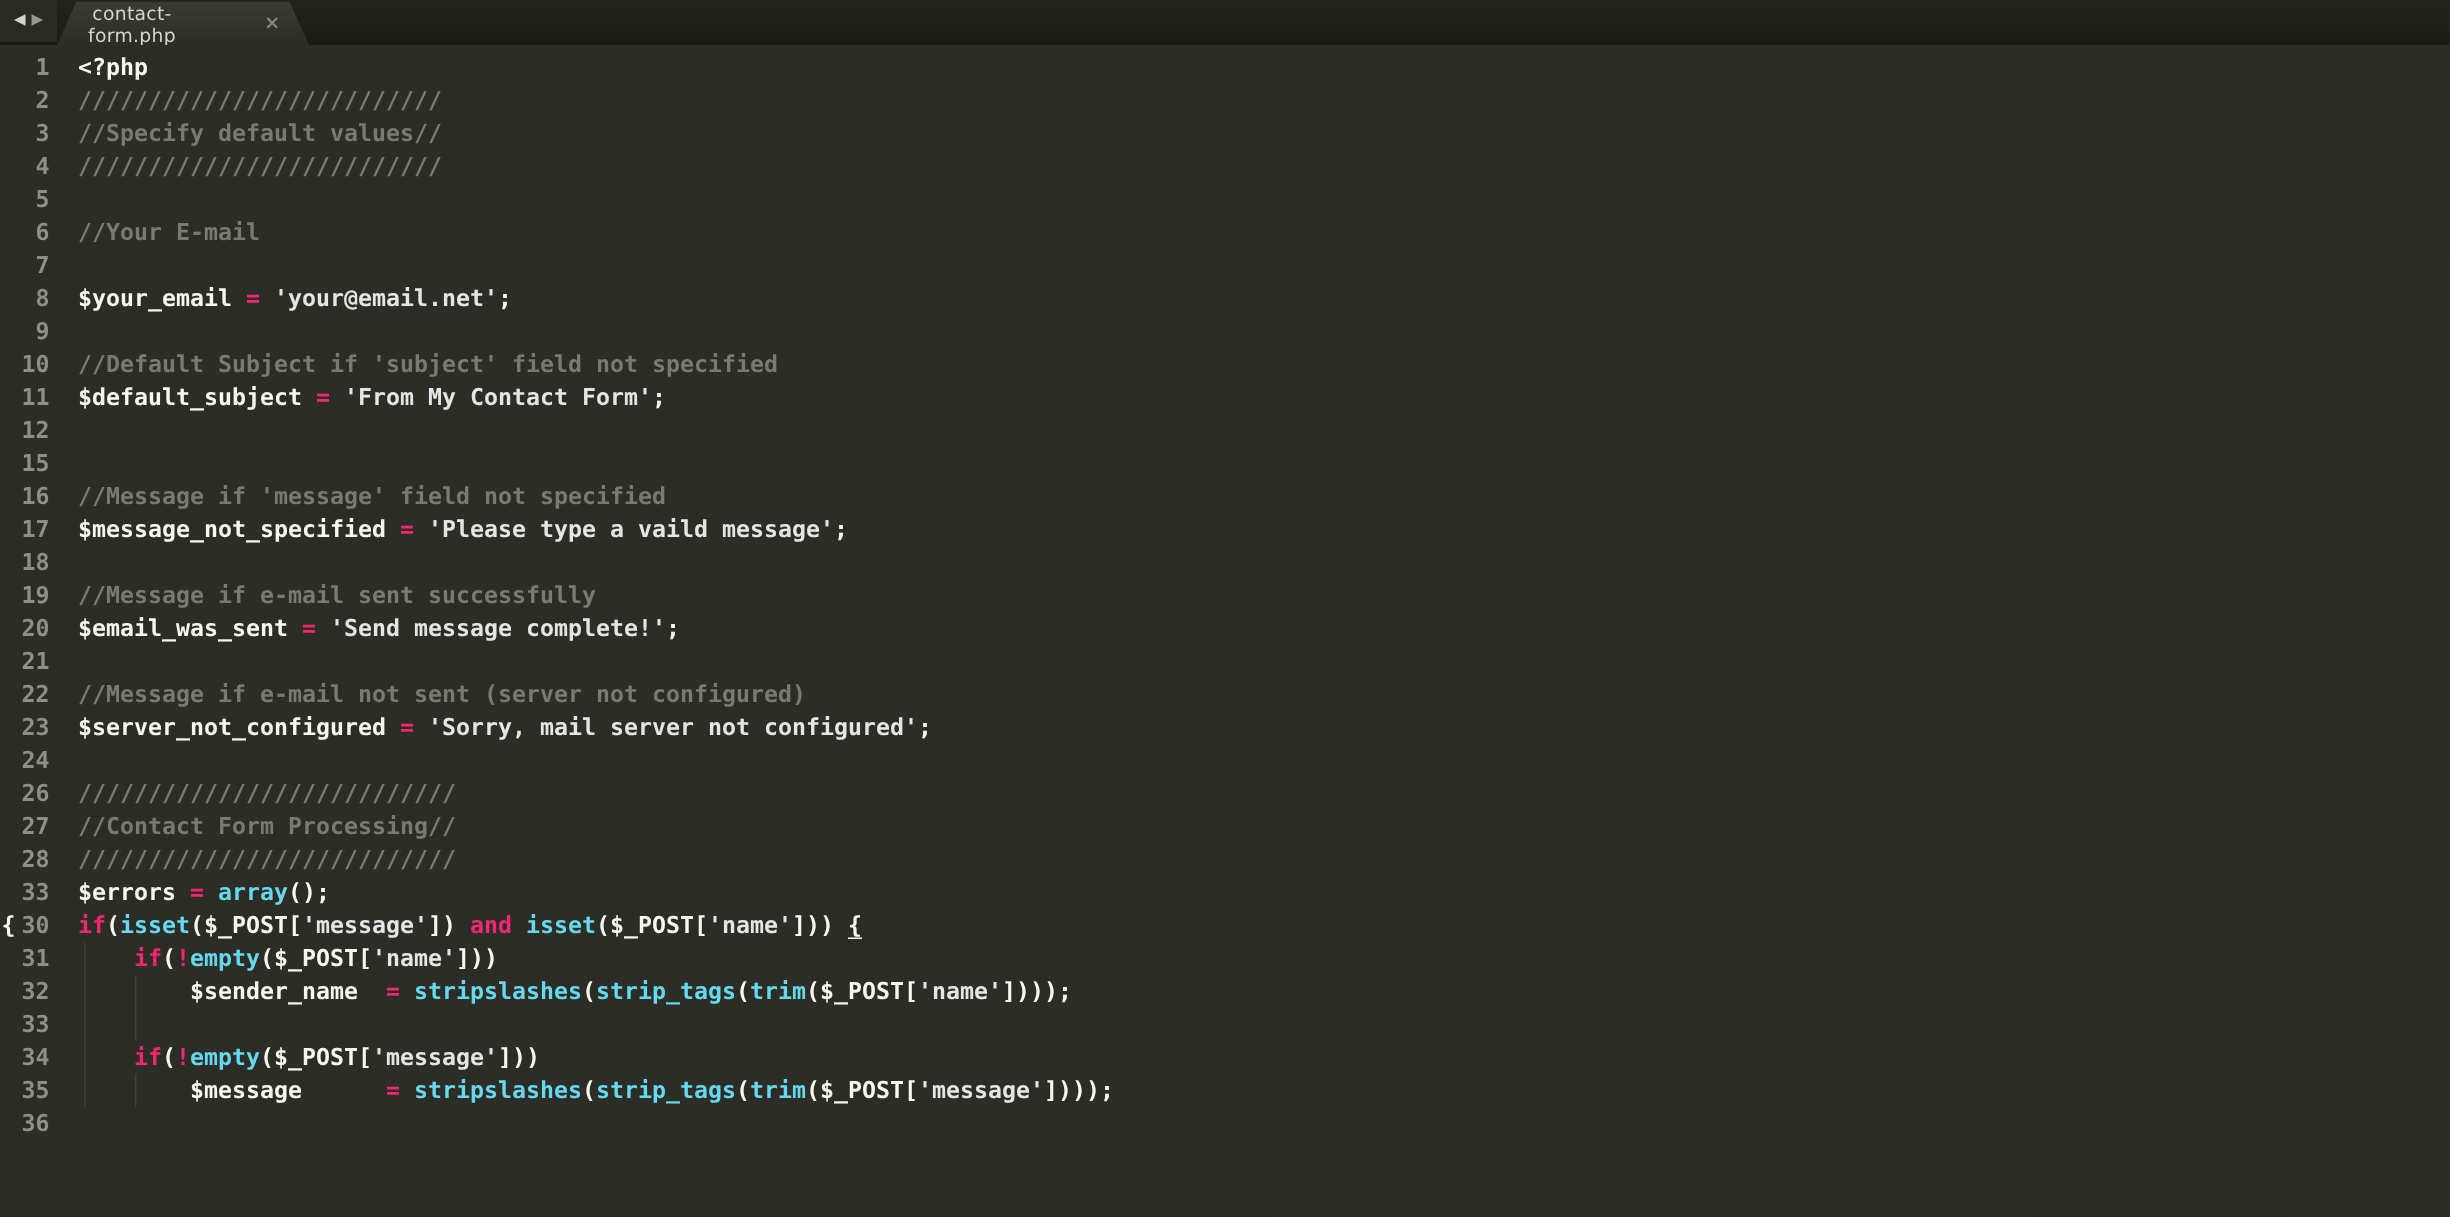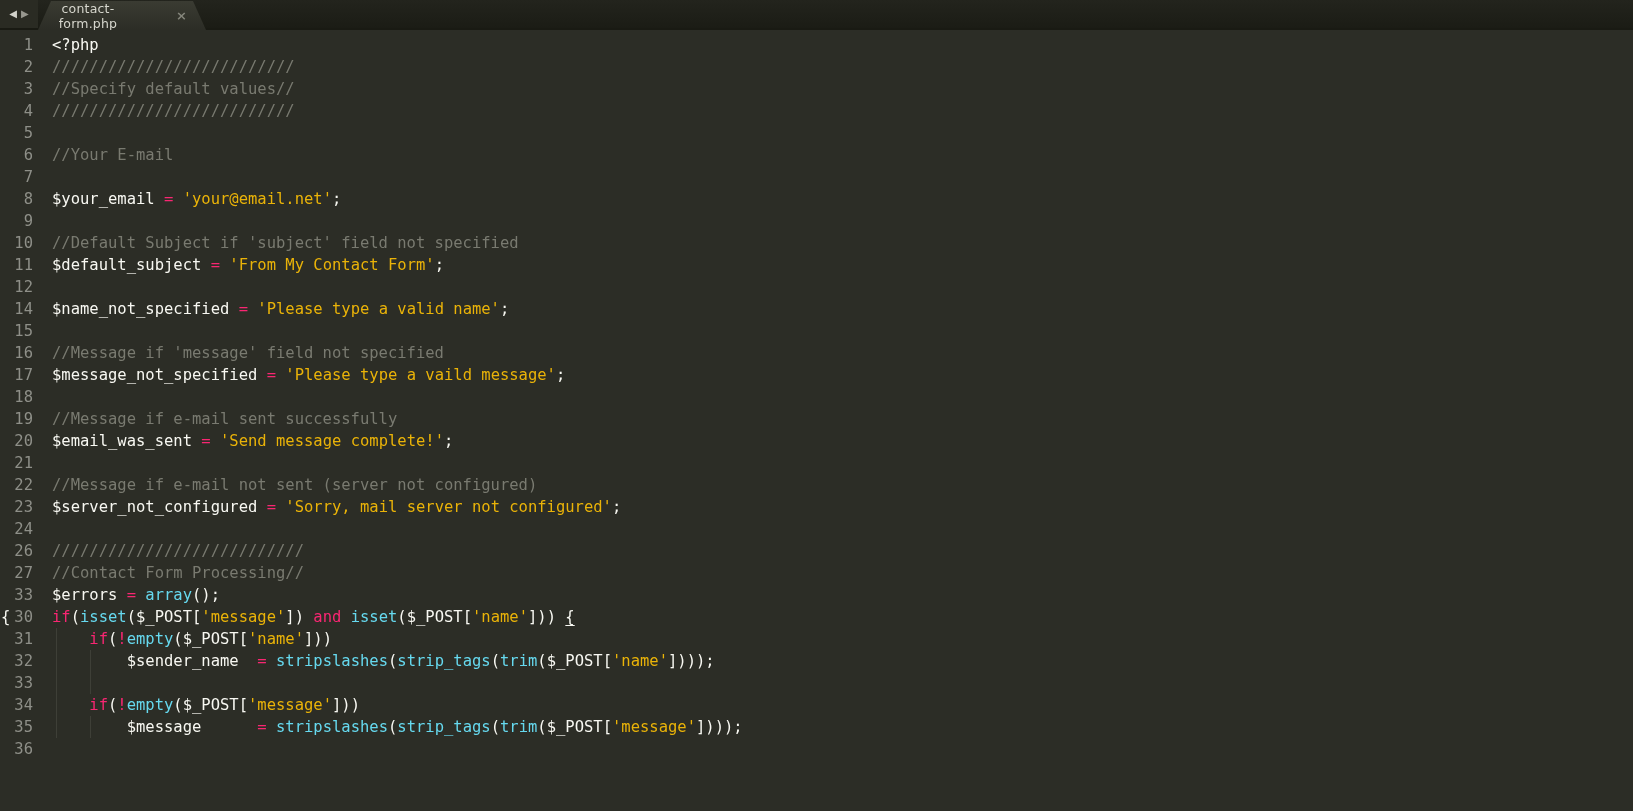--- a/index.html
+++ b/index.html
@@ -24,38 +24,38 @@
     position:absolute; left:38px; top:1px; width:168px; height:29px;
     background:linear-gradient(#3a3b32,#2c2d26);
     clip-path:polygon(0 100%, 13px 0, calc(100% - 13px) 0, 100% 100%);
     display:flex; align-items:center;
     font-size:12.5px; color:#d6d6cd;gap:48px;
   }
   .tab-title { flex:1; text-align:center; padding-left:10px; letter-spacing:0.2px; }
   .tab-close { width:30px; text-align:left; color:#84857b; font-size:13px; font-weight:bold; cursor:pointer; }
 
   
-  .editor { position:absolute; left:0; top:30px; width:1518px; height:781px; background:#2c2d26; }
+  .editor { position:absolute; left:0; top:30px; width:1518px; height:781px; background:#2c2d26;font-weight:bold; }
   #lines { position:absolute; left:0; top:4px; width:1490px; }
   .row {
     position:relative; height:22px; line-height:22px; white-space:pre;
     font-family:"DejaVu Sans Mono", monospace; font-size:15.5px;
   }
   .lnum {
     display:inline-block; width:33px; text-align:right; color:#8e8f88;
     margin-right:19px; user-select:none;
   }
   .gbrace { position:absolute; left:1px; top:0; color:#f8f8f2; }
   .guide { position:absolute; top:0; bottom:0; width:1px; background:#3e3f37; }
   .guide.g0 { left:56px; }
   .guide.g1 { left:90px; }
 
   .tk-fg  { color:#f8f8f2; }
   .tk-com { color:#797a70; }
-  .tk-str { color:#eab308; }
+  .tk-str { color:#e5e5e5; }
   .tk-op  { color:#f92672; }
   .tk-fn  { color:#66d9ef; }
   .tk-ful { color:#f8f8f2; text-decoration:underline; text-underline-offset:3px; }
 
   
   #minimap { position:absolute; left:1505px; top:6px; width:122px; }
   .mrow { height:2.8px; line-height:0; white-space:nowrap; overflow:hidden; }
 </style>
 </head>
 <body>
@@ -78,33 +78,33 @@
       <div class="row"><span class="lnum">3</span><span class="tk-com">//Specify default values//</span></div>
       <div class="row"><span class="lnum">4</span><span class="tk-com">//////////////////////////</span></div>
       <div class="row"><span class="lnum">5</span></div>
       <div class="row"><span class="lnum">6</span><span class="tk-com">//Your E-mail</span></div>
       <div class="row"><span class="lnum">7</span></div>
       <div class="row"><span class="lnum">8</span><span class="tk-fg">$your_email </span><span class="tk-op">=</span><span class="tk-fg"> </span><span class="tk-str">'your@email.net'</span><span class="tk-fg">;</span></div>
       <div class="row"><span class="lnum">9</span></div>
       <div class="row"><span class="lnum">10</span><span class="tk-com">//Default Subject if 'subject' field not specified</span></div>
       <div class="row"><span class="lnum">11</span><span class="tk-fg">$default_subject </span><span class="tk-op">=</span><span class="tk-fg"> </span><span class="tk-str">'From My Contact Form'</span><span class="tk-fg">;</span></div>
       <div class="row"><span class="lnum">12</span></div>
-      <div class="row"><span class="lnum">14</span><span class="tk-fg">$name_not_specified </span><span class="tk-op">=</span><span class="tk-fg"> </span><span class="tk-str">'Please type a valid name'</span><span class="tk-fg">;</span></div>
       <div class="row"><span class="lnum">15</span></div>
       <div class="row"><span class="lnum">16</span><span class="tk-com">//Message if 'message' field not specified</span></div>
       <div class="row"><span class="lnum">17</span><span class="tk-fg">$message_not_specified </span><span class="tk-op">=</span><span class="tk-fg"> </span><span class="tk-str">'Please type a vaild message'</span><span class="tk-fg">;</span></div>
       <div class="row"><span class="lnum">18</span></div>
       <div class="row"><span class="lnum">19</span><span class="tk-com">//Message if e-mail sent successfully</span></div>
       <div class="row"><span class="lnum">20</span><span class="tk-fg">$email_was_sent </span><span class="tk-op">=</span><span class="tk-fg"> </span><span class="tk-str">'Send message complete!'</span><span class="tk-fg">;</span></div>
       <div class="row"><span class="lnum">21</span></div>
       <div class="row"><span class="lnum">22</span><span class="tk-com">//Message if e-mail not sent (server not configured)</span></div>
       <div class="row"><span class="lnum">23</span><span class="tk-fg">$server_not_configured </span><span class="tk-op">=</span><span class="tk-fg"> </span><span class="tk-str">'Sorry, mail server not configured'</span><span class="tk-fg">;</span></div>
       <div class="row"><span class="lnum">24</span></div>
       <div class="row"><span class="lnum">26</span><span class="tk-com">///////////////////////////</span></div>
       <div class="row"><span class="lnum">27</span><span class="tk-com">//Contact Form Processing//</span></div>
+      <div class="row"><span class="lnum">28</span><span class="tk-com">///////////////////////////</span></div>
       <div class="row"><span class="lnum">33</span><span class="tk-fg">$errors </span><span class="tk-op">=</span><span class="tk-fg"> </span><span class="tk-fn">array</span><span class="tk-fg">();</span></div>
       <div class="row"><span class="gbrace">{</span><span class="lnum">30</span><span class="tk-op">if</span><span class="tk-fg">(</span><span class="tk-fn">isset</span><span class="tk-fg">($_POST[</span><span class="tk-str">'message'</span><span class="tk-fg">]) </span><span class="tk-op">and</span><span class="tk-fg"> </span><span class="tk-fn">isset</span><span class="tk-fg">($_POST[</span><span class="tk-str">'name'</span><span class="tk-fg">])) </span><span class="tk-ful">{</span></div>
       <div class="row"><i class="guide g0"></i><span class="lnum">31</span><span class="tk-fg">    </span><span class="tk-op">if</span><span class="tk-fg">(</span><span class="tk-op">!</span><span class="tk-fn">empty</span><span class="tk-fg">($_POST[</span><span class="tk-str">'name'</span><span class="tk-fg">]))</span></div>
       <div class="row"><i class="guide g0"></i><i class="guide g1"></i><span class="lnum">32</span><span class="tk-fg">        $sender_name  </span><span class="tk-op">=</span><span class="tk-fg"> </span><span class="tk-fn">stripslashes</span><span class="tk-fg">(</span><span class="tk-fn">strip_tags</span><span class="tk-fg">(</span><span class="tk-fn">trim</span><span class="tk-fg">($_POST[</span><span class="tk-str">'name'</span><span class="tk-fg">])));</span></div>
       <div class="row"><i class="guide g0"></i><i class="guide g1"></i><span class="lnum">33</span></div>
       <div class="row"><i class="guide g0"></i><span class="lnum">34</span><span class="tk-fg">    </span><span class="tk-op">if</span><span class="tk-fg">(</span><span class="tk-op">!</span><span class="tk-fn">empty</span><span class="tk-fg">($_POST[</span><span class="tk-str">'message'</span><span class="tk-fg">]))</span></div>
       <div class="row"><i class="guide g0"></i><i class="guide g1"></i><span class="lnum">35</span><span class="tk-fg">        $message      </span><span class="tk-op">=</span><span class="tk-fg"> </span><span class="tk-fn">stripslashes</span><span class="tk-fg">(</span><span class="tk-fn">strip_tags</span><span class="tk-fg">(</span><span class="tk-fn">trim</span><span class="tk-fg">($_POST[</span><span class="tk-str">'message'</span><span class="tk-fg">])));</span></div>
       <div class="row"><span class="lnum">36</span></div>
     </div>
   <div id="minimap">

